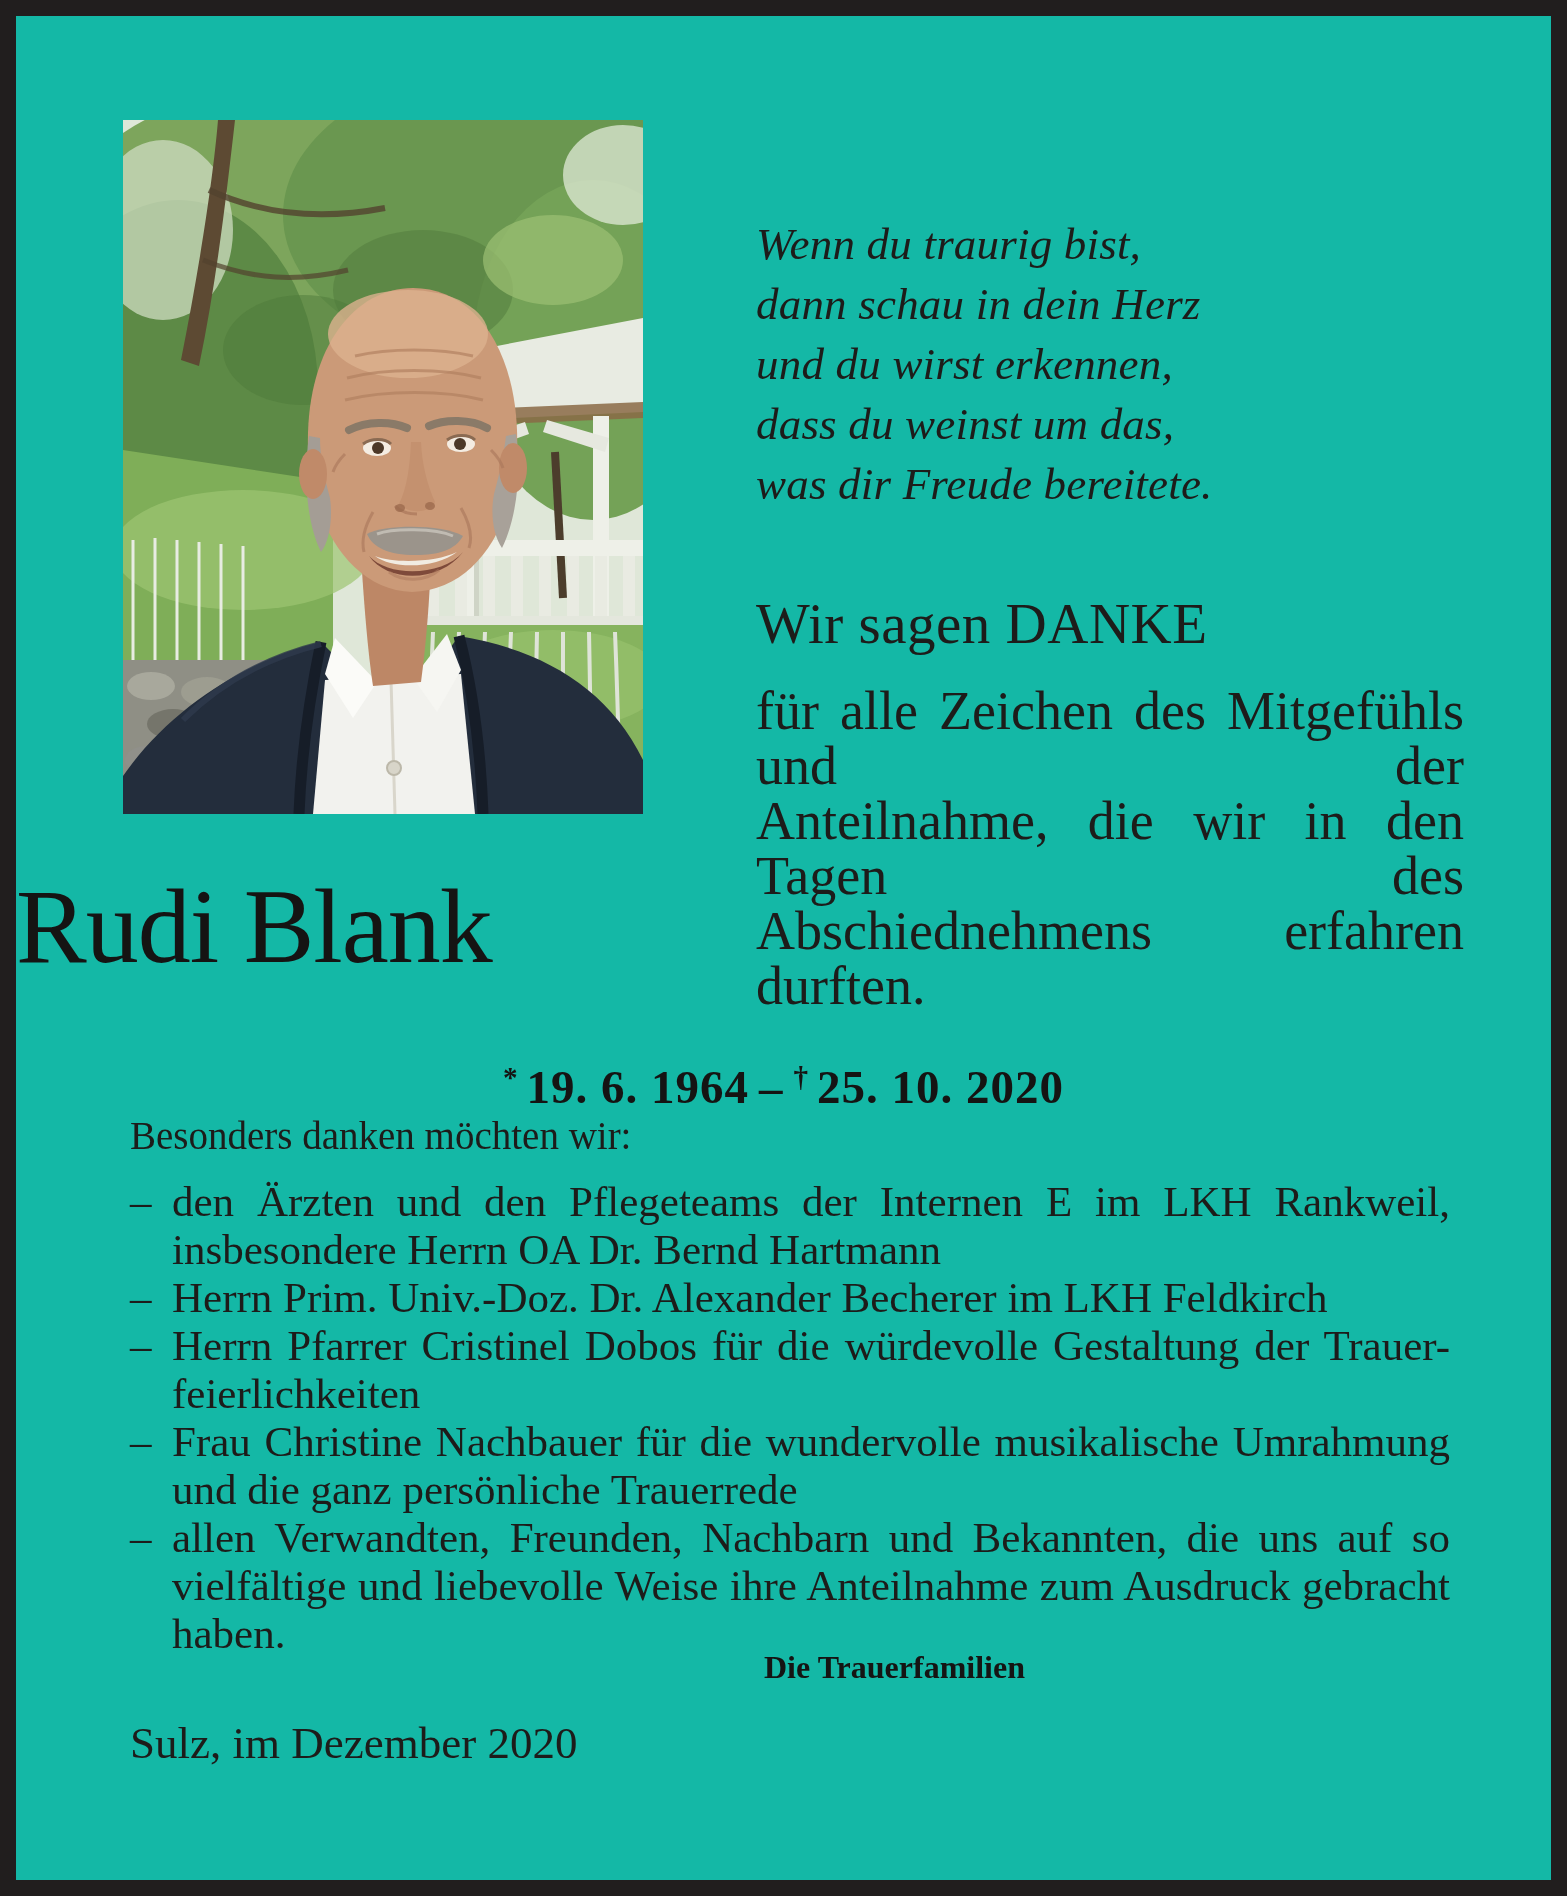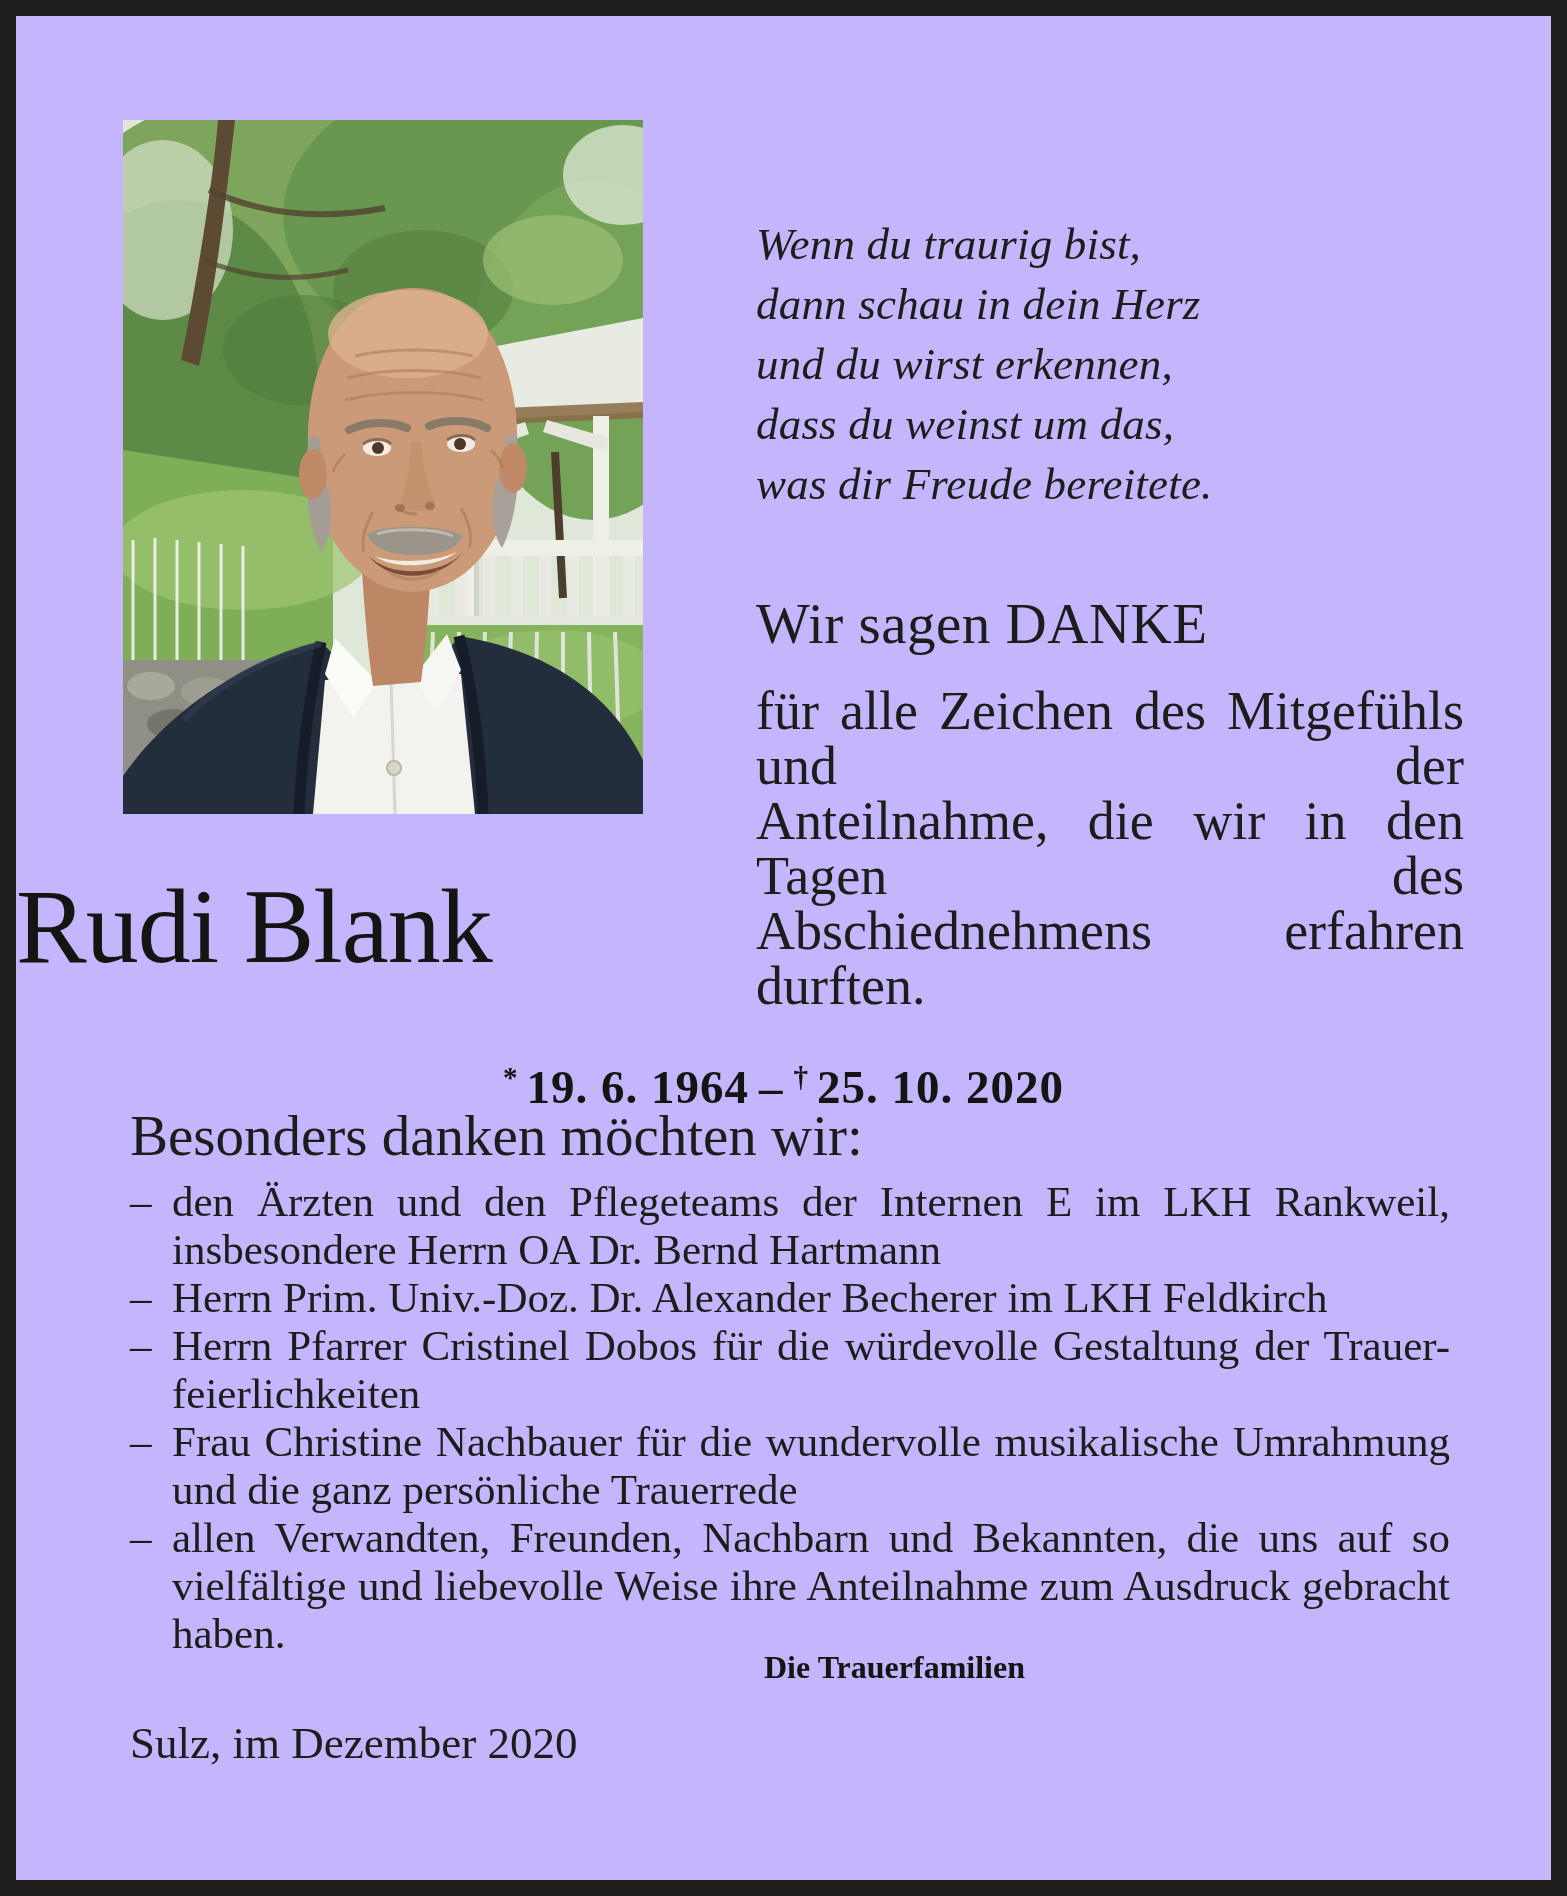--- a/index.html
+++ b/index.html
@@ -4,21 +4,21 @@
 <style>
   html,body{margin:0;padding:0;}
   body{
     width:1567px;height:1896px;position:relative;
     background:#211e1e;
     font-family:"Liberation Serif", serif;
     color:#1d1c1a;
     -webkit-font-smoothing:antialiased;
   }
   .card{
-    position:absolute;inset:16px;background:#c4b5fd;overflow:hidden;
+    position:absolute;inset:16px;background:#14b8a6;overflow:hidden;
   }
   
   .photo{
     position:absolute;left:107px;top:104px;width:520px;height:694px;
     overflow:hidden;background:#7da55c;
   }
   .photo svg{display:block;width:100%;height:100%;}
   
   .poem{
     position:absolute;left:740px;top:198px;
@@ -45,21 +45,21 @@
   .dates{
     position:absolute;left:0;top:1034px;width:100%;
     text-align:center;font-size:47px;font-weight:bold;line-height:54px;
     letter-spacing:1px;color:#151413;
   }
   .dates .mark{font-size:.62em;vertical-align:.55em;margin-right:8px;}
   .dates .sep{padding:0 10px;}
   
   .sp-heading{
     position:absolute;left:114px;top:1094px;
-    font-size:57px;line-height:52px;
+    font-size:39px;line-height:52px;
   }
   .sp-list{
     position:absolute;left:114px;top:1162px;width:1320px;
     font-size:43px;line-height:48px;
   }
   .sp-item{position:relative;padding-left:42px;}
   .sp-item .bullet{position:absolute;left:0;top:0;}
   .sp-item .iline{text-align:justify;text-align-last:justify;}
   .sp-item .iline:last-child{text-align-last:left;}
   .sp-item.single .iline{text-align-last:left;}

